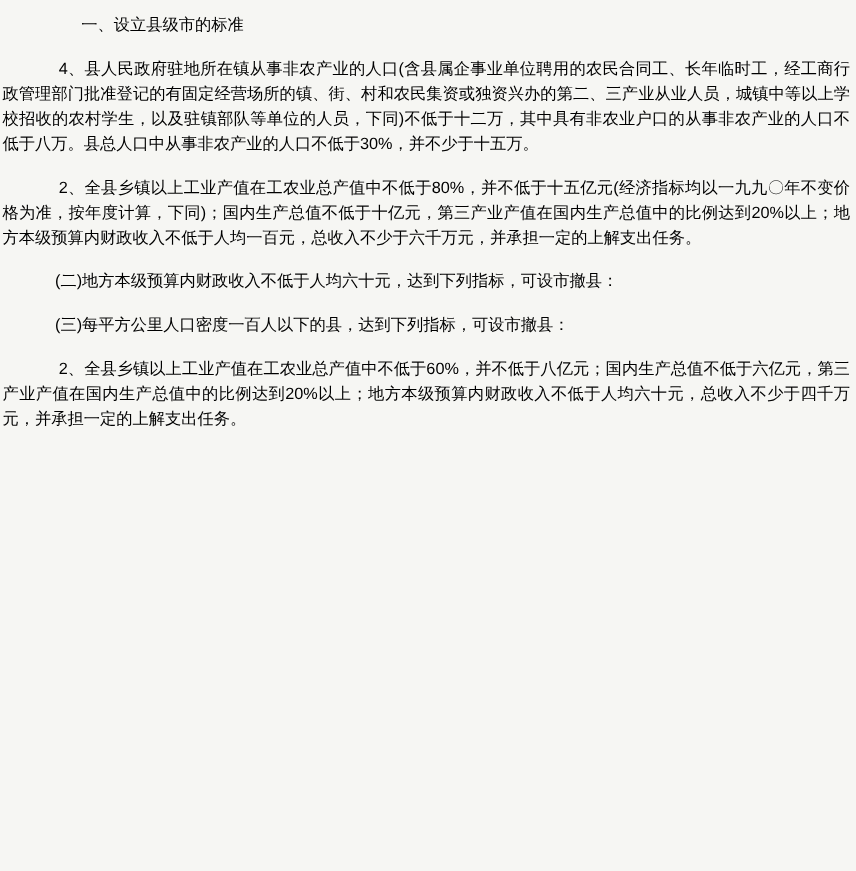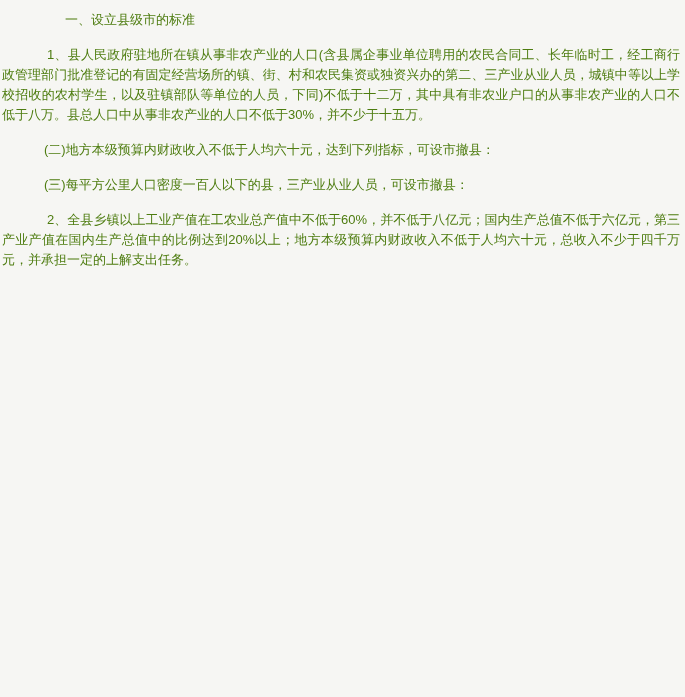--- a/index.html
+++ b/index.html
@@ -11,38 +11,39 @@
     position: relative;
     width: 685px;
     height: 697px;
     box-sizing: border-box;
     background: #f6f6f3;
     overflow: hidden;
     padding: 10px 5px 0 2px;
     font-family: "Liberation Sans", "DejaVu Sans", sans-serif;
     font-size: 13px;
     line-height: 20px;
-    color: #4d7c0f;
+    color: #000000;
     text-align: justify;
   }
   .page p {
     margin: 0 0 15px 0;
     padding: 0;
   }
   .indent-title   { text-indent: 63px; }
   .indent-section { text-indent: 42px; }
   .indent-item    { text-indent: 45px; }
 </style>
 </head>
 <body>
 
 <div class="page">
 
   <p class="indent-title">一、设立县级市的标准</p>
 
-  <p class="indent-item">1、县人民政府驻地所在镇从事非农产业的人口(含县属企事业单位聘用的农民合同工、长年临时工，经工商行政管理部门批准登记的有固定经营场所的镇、街、村和农民集资或独资兴办的第二、三产业从业人员，城镇中等以上学校招收的农村学生，以及驻镇部队等单位的人员，下同)不低于十二万，其中具有非农业户口的从事非农产业的人口不低于八万。县总人口中从事非农产业的人口不低于30%，并不少于十五万。</p>
+  <p class="indent-item">4、县人民政府驻地所在镇从事非农产业的人口(含县属企事业单位聘用的农民合同工、长年临时工，经工商行政管理部门批准登记的有固定经营场所的镇、街、村和农民集资或独资兴办的第二、三产业从业人员，城镇中等以上学校招收的农村学生，以及驻镇部队等单位的人员，下同)不低于十二万，其中具有非农业户口的从事非农产业的人口不低于八万。县总人口中从事非农产业的人口不低于30%，并不少于十五万。</p>
+  <p class="indent-item">2、全县乡镇以上工业产值在工农业总产值中不低于80%，并不低于十五亿元(经济指标均以一九九〇年不变价格为准，按年度计算，下同)；国内生产总值不低于十亿元，第三产业产值在国内生产总值中的比例达到20%以上；地方本级预算内财政收入不低于人均一百元，总收入不少于六千万元，并承担一定的上解支出任务。</p>
 
   <p class="indent-section">(二)地方本级预算内财政收入不低于人均六十元，达到下列指标，可设市撤县：</p>
 
-  <p class="indent-section">(三)每平方公里人口密度一百人以下的县，三产业从业人员，可设市撤县：</p>
+  <p class="indent-section">(三)每平方公里人口密度一百人以下的县，达到下列指标，可设市撤县：</p>
   <p class="indent-item">2、全县乡镇以上工业产值在工农业总产值中不低于60%，并不低于八亿元；国内生产总值不低于六亿元，第三产业产值在国内生产总值中的比例达到20%以上；地方本级预算内财政收入不低于人均六十元，总收入不少于四千万元，并承担一定的上解支出任务。</p>
 
 </div>
 
 </body></html>

